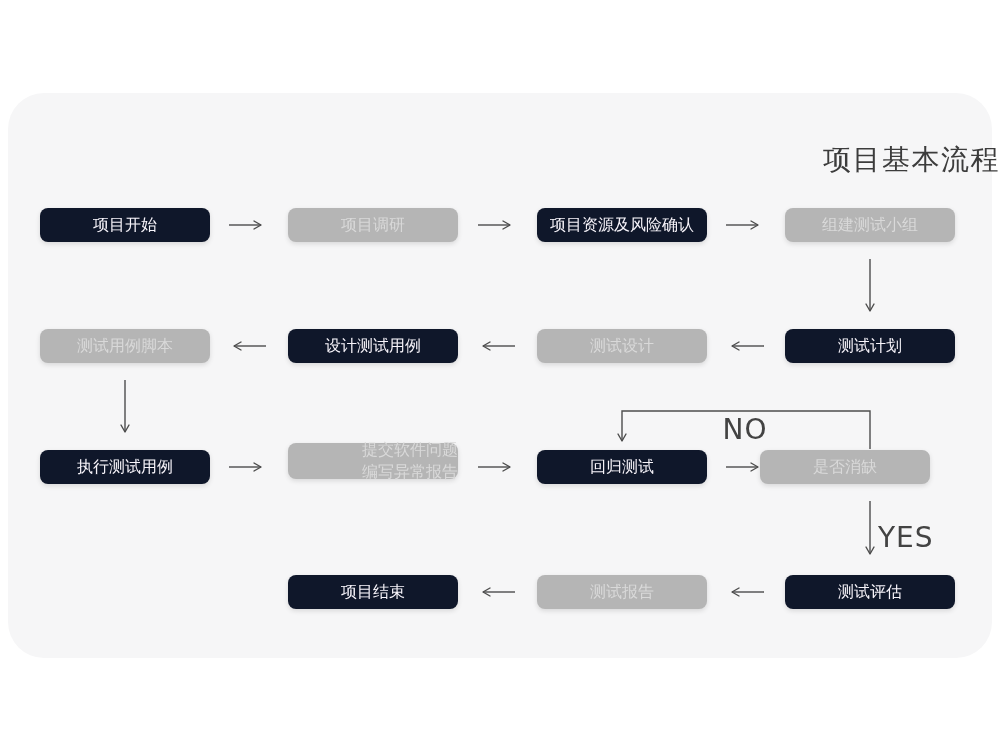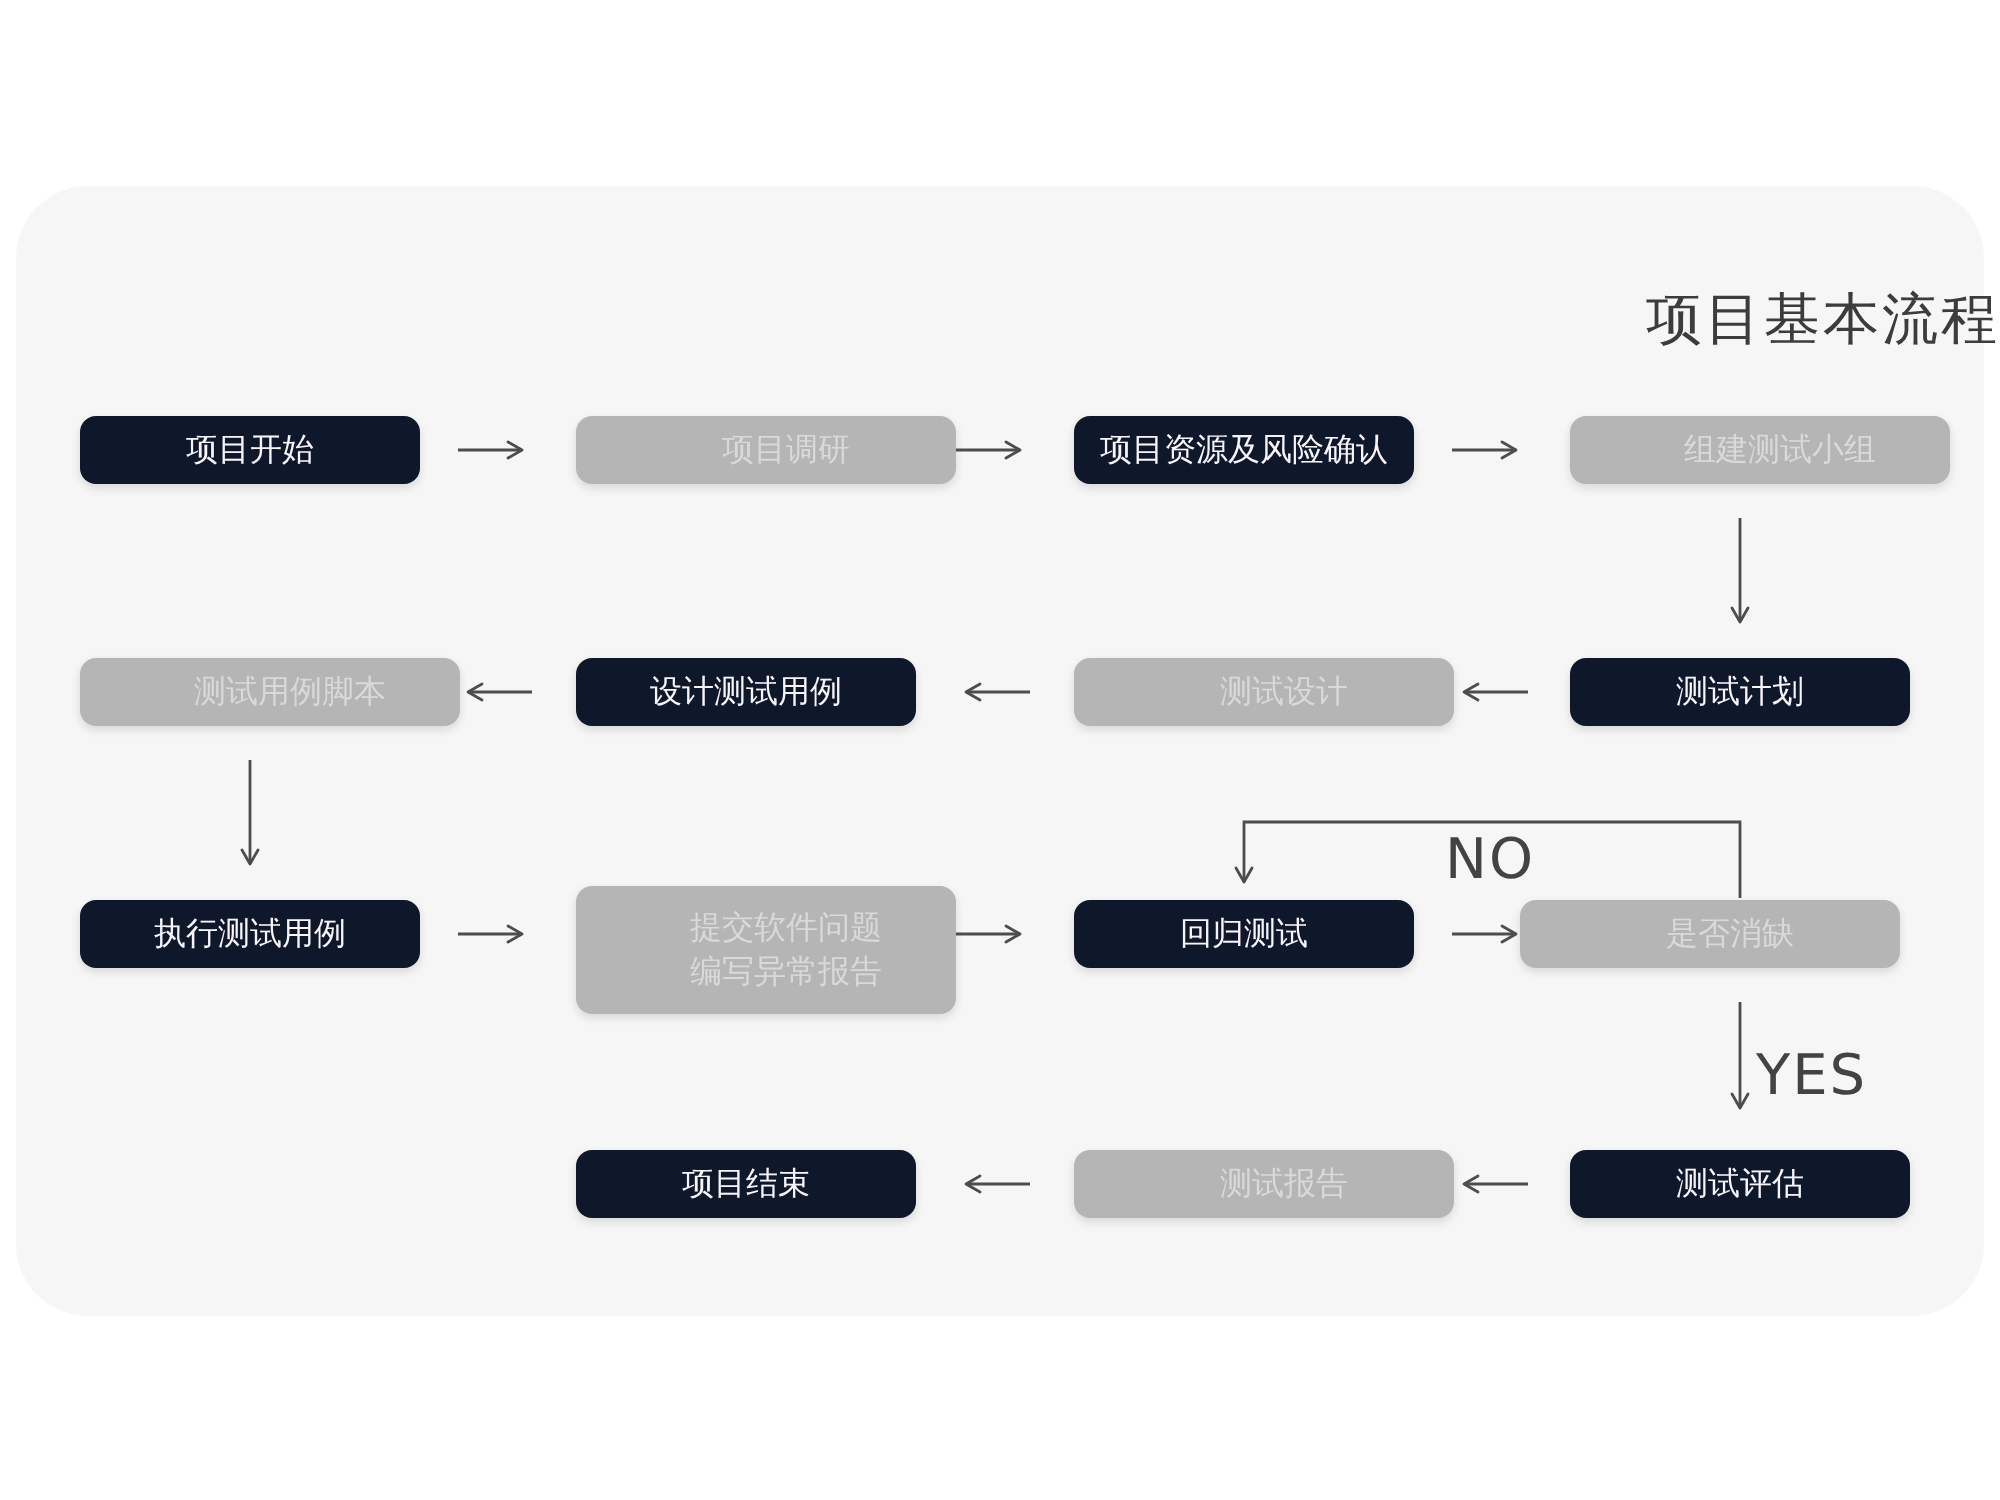--- a/index.html
+++ b/index.html
@@ -36,22 +36,22 @@
     display: flex;
     flex-direction: column;
     align-items: center;
     justify-content: center;
     font-size: 16px;
     line-height: 1.35;
     box-shadow: 0 2px 5px rgba(0,0,0,0.12);
     white-space: nowrap;
   }
   .node.purple { background: #0f172a; color: #f7f4fa; }
-  .node.gray   { background: #b5b5b5; color: #d9d9d9; padding-left: 20px; }
-  .node.tall   { height: 64px; }
+  .node.gray   { background: #b5b5b5; color: #d9d9d9; }
+  .node.tall   { height: 36px; align-items: flex-end; }
   svg.arrows {
     position: absolute;
     left: 0; top: 0;
   }
   .edge-label {
     position: absolute;
     font-size: 28px;
     color: #434343;
     letter-spacing: 1px;
   }

